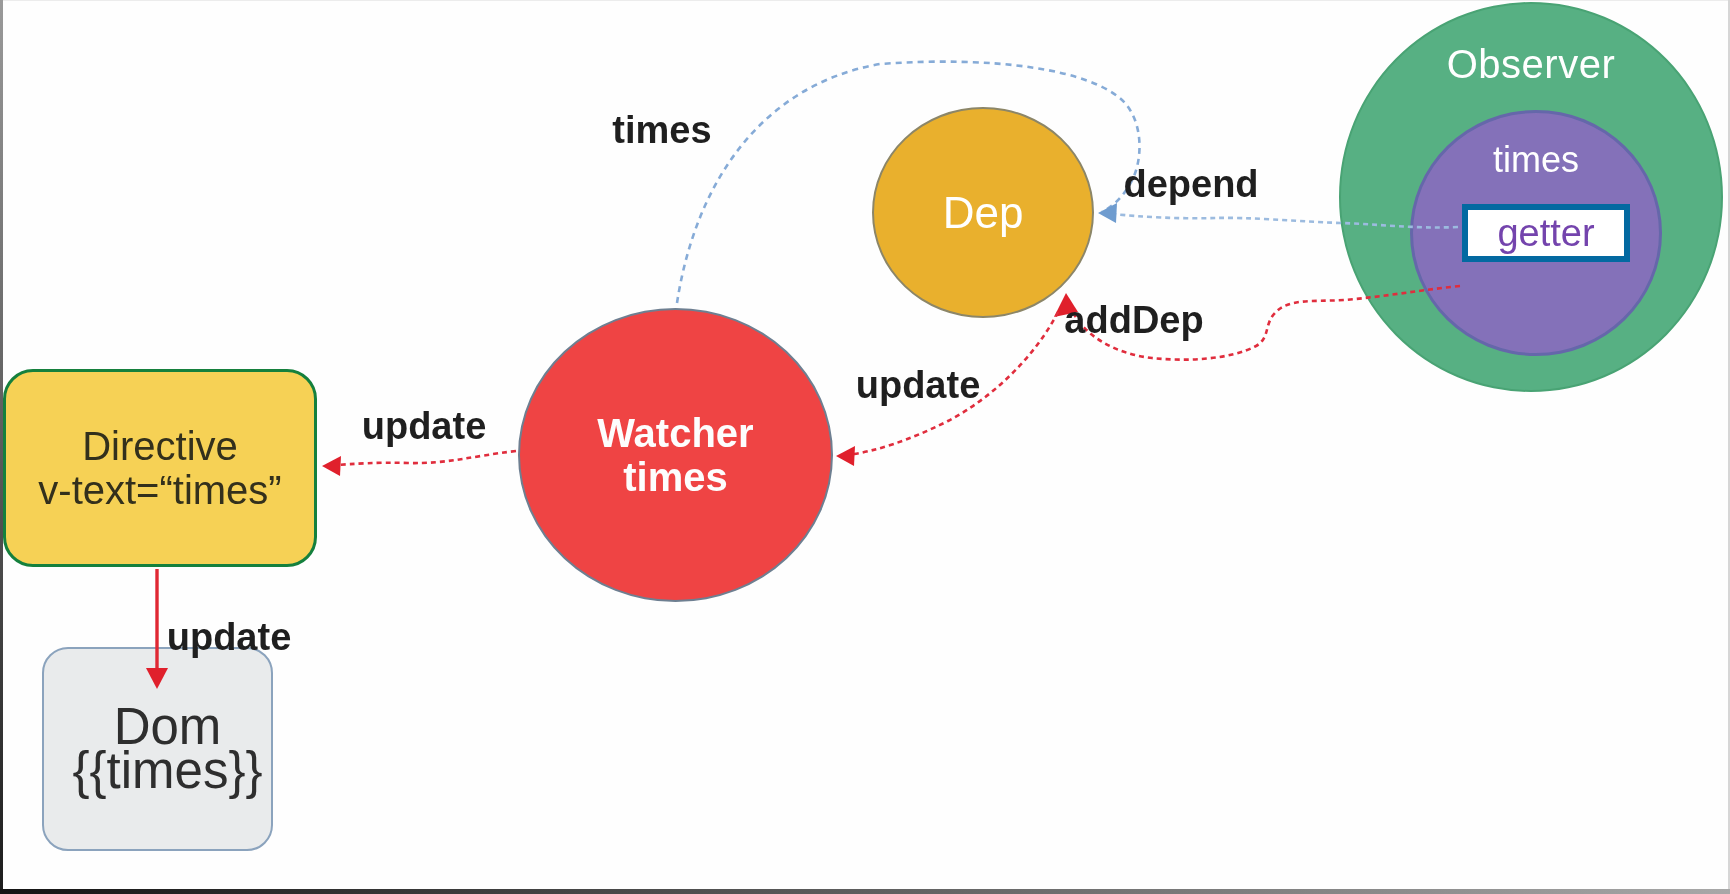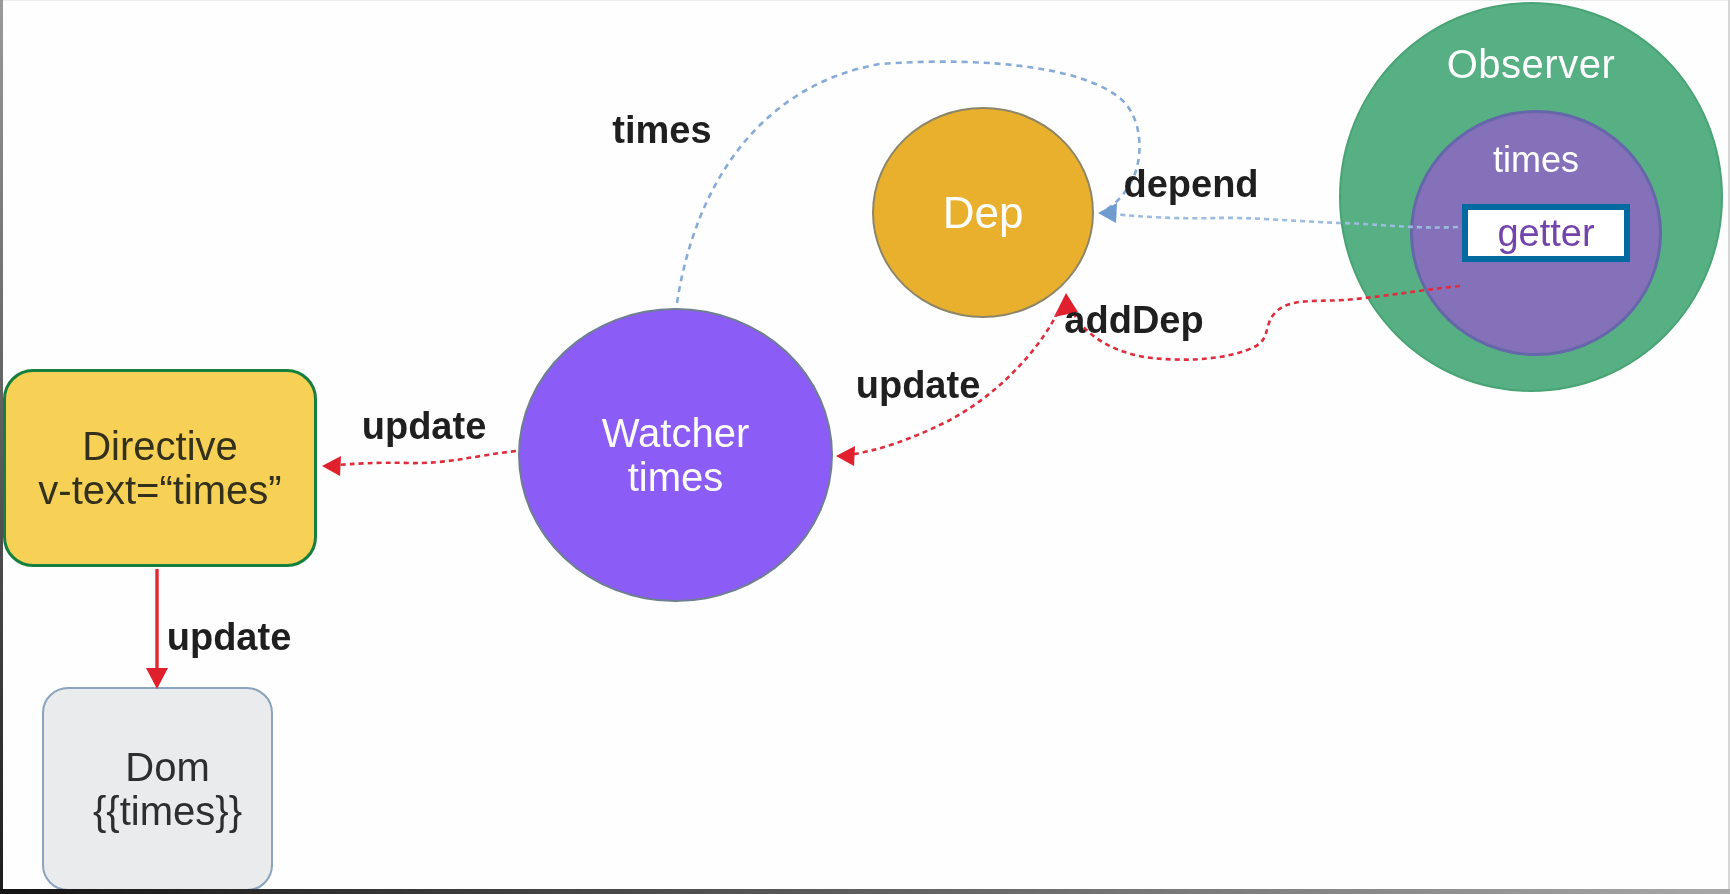--- a/index.html
+++ b/index.html
@@ -33,30 +33,30 @@
   .accessor-box{position:absolute;left:1462px;width:156px;height:46px;
     background:#fff;border:6px solid #0369a1;display:flex;align-items:center;
     justify-content:center;font-size:38px;font-weight:500;color:#7444ad;}
   #getter-box{top:204px;}
   #setter-box{top:262px;}
 
   #dep-circle{left:872px;top:107px;width:222px;height:211px;
     background:#e9b02d;border:2px solid #8c8668;color:#fff;font-size:44px;font-weight:400;}
 
   #watcher-circle{left:518px;top:308px;width:315px;height:294px;
-    background:#8b5cf6;border:2px solid #6e7f91;color:#fdfdfd;
-    font-size:40px;line-height:44px;font-weight:400;}
+    background:#ef4444;border:2px solid #6e7f91;color:#fdfdfd;
+    font-size:40px;line-height:44px;font-weight:700;}
 
   #directive-box{left:3px;top:369px;width:314px;height:198px;
     background:#f6d155;border:3px solid #15803d;border-radius:30px;
     color:#33301c;font-size:40px;line-height:44px;font-weight:500;}
 
-  #dom-box{left:42px;top:687px;width:231px;height:204px;
+  #dom-box{left:42px;top:647px;width:231px;height:204px;
     background:#e9ebec;border:2px solid #8ba3bd;border-radius:26px;
-    color:#2e2e2e;font-size:40px;line-height:44px;font-weight:500;padding-left:20px;}
+    color:#2e2e2e;font-size:51px;line-height:44px;font-weight:500;padding-left:20px;}
 
   .edge-label{position:absolute;transform:translate(-50%,-50%);
     color:#1f1f1f;font-size:38px;font-weight:600;white-space:nowrap;}
   #label-adddep{left:662px;top:130px;}
   #label-depend{left:1191px;top:184px;}
   #label-notify{left:1134px;top:320px;}
   #label-update-dep-watcher{left:918px;top:385px;}
   #label-update-watcher-directive{left:424px;top:426px;}
   #label-update-directive-dom{left:229px;top:637px;}
 

